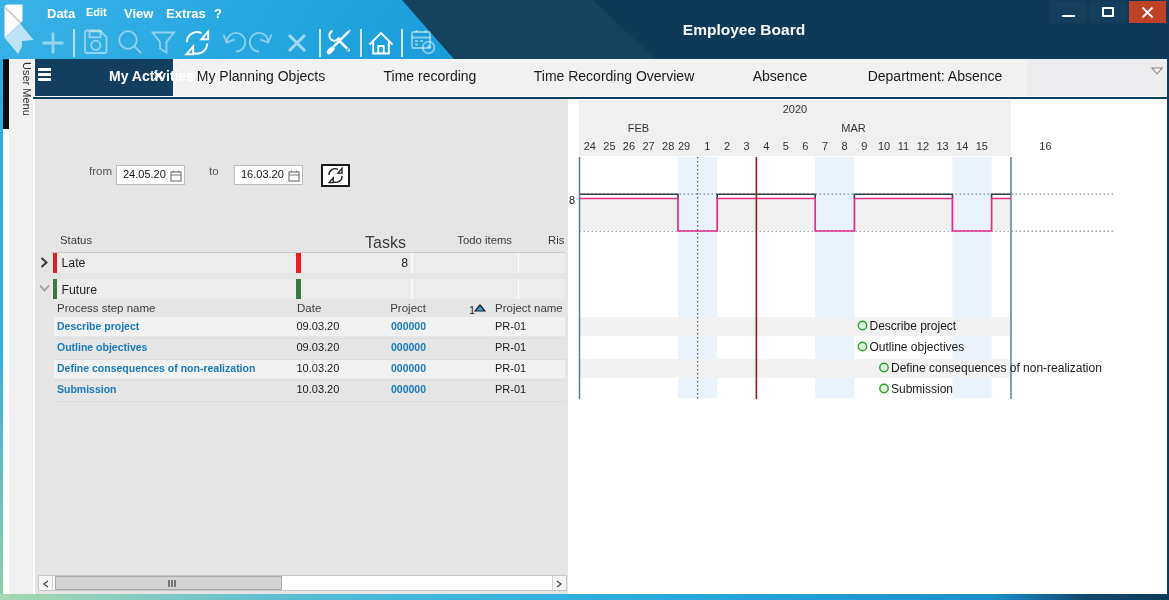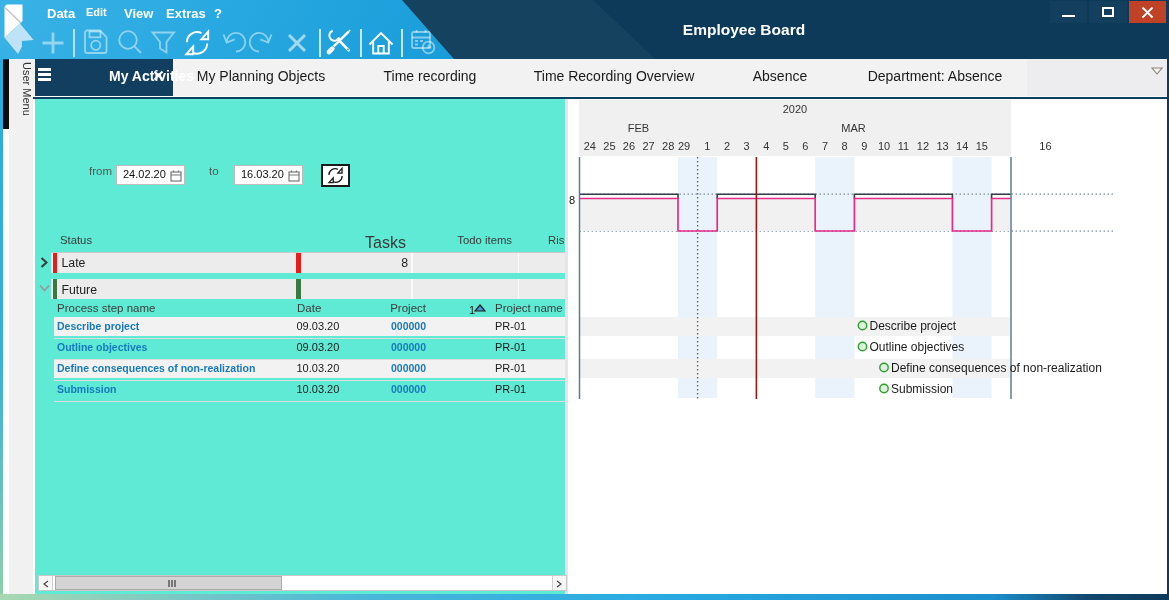--- a/index.html
+++ b/index.html
@@ -113,25 +113,25 @@
 <div class="abs" style="left:843px;top:59px;width:184px;height:37px;line-height:34px;text-align:center;color:#1a1a1a;font-size:14px;">Department: Absence</div>
 <svg class="abs" style="left:1150.5px;top:66.5px;" width="12" height="8" viewBox="0 0 12 8">
   <path d="M1,1 H11 L6,7 Z" fill="#f2f2f3" stroke="#8b8378" stroke-width="1.1"></path>
 </svg>
 <div class="abs" style="left:33px;top:96.5px;width:1133.5px;height:2.5px;background:#11405f;"></div>
 
 <div class="abs" style="left:9px;top:59px;width:24px;height:535px;background:#f1f1f1;"></div>
 <div class="abs" style="left:3px;top:60px;width:6px;height:69px;background:#0c0c0c;"></div>
 <div class="abs" style="left:9px;top:62px;width:24px;height:120px;color:#333;font-size:11px;writing-mode:vertical-rl;text-align:left;padding-left:4px;">User Menu</div>
 
-<div class="abs" id="leftpanel" style="left:35px;top:99px;width:530px;height:495px;background:#5eead4;overflow:hidden;">
+<div class="abs" id="leftpanel" style="left:35px;top:99px;width:530px;height:495px;background:#e5e5e5;overflow:hidden;">
 
   <div class="abs" style="left:0;top:66px;width:77px;text-align:right;color:#555;font-size:11.5px;">from</div>
   <div class="abs" style="left:81px;top:66px;width:69px;height:20px;border:1px solid #bdbdbd;background:#fff;">
-    <div class="abs" style="left:6px;top:2px;font-size:11px;color:#111;">24.02.20</div>
+    <div class="abs" style="left:6px;top:2px;font-size:11px;color:#111;">24.05.20</div>
     <svg class="abs" style="left:53px;top:4px;" width="12" height="12" viewBox="0 0 12 12">
       <rect x="1" y="2" width="10" height="9" fill="none" stroke="#777" stroke-width="1.2"></rect>
       <path d="M1,5 h10 M3.5,2 v-1.5 M8.5,2 v-1.5" stroke="#777" stroke-width="1.2"></path>
     </svg>
   </div>
   <div class="abs" style="left:174px;top:66px;color:#555;font-size:11.5px;">to</div>
   <div class="abs" style="left:199px;top:66px;width:69px;height:20px;border:1px solid #bdbdbd;background:#fff;">
     <div class="abs" style="left:6px;top:2px;font-size:11px;color:#111;">16.03.20</div>
     <svg class="abs" style="left:53px;top:4px;" width="12" height="12" viewBox="0 0 12 12">
       <rect x="1" y="2" width="10" height="9" fill="none" stroke="#777" stroke-width="1.2"></rect>

